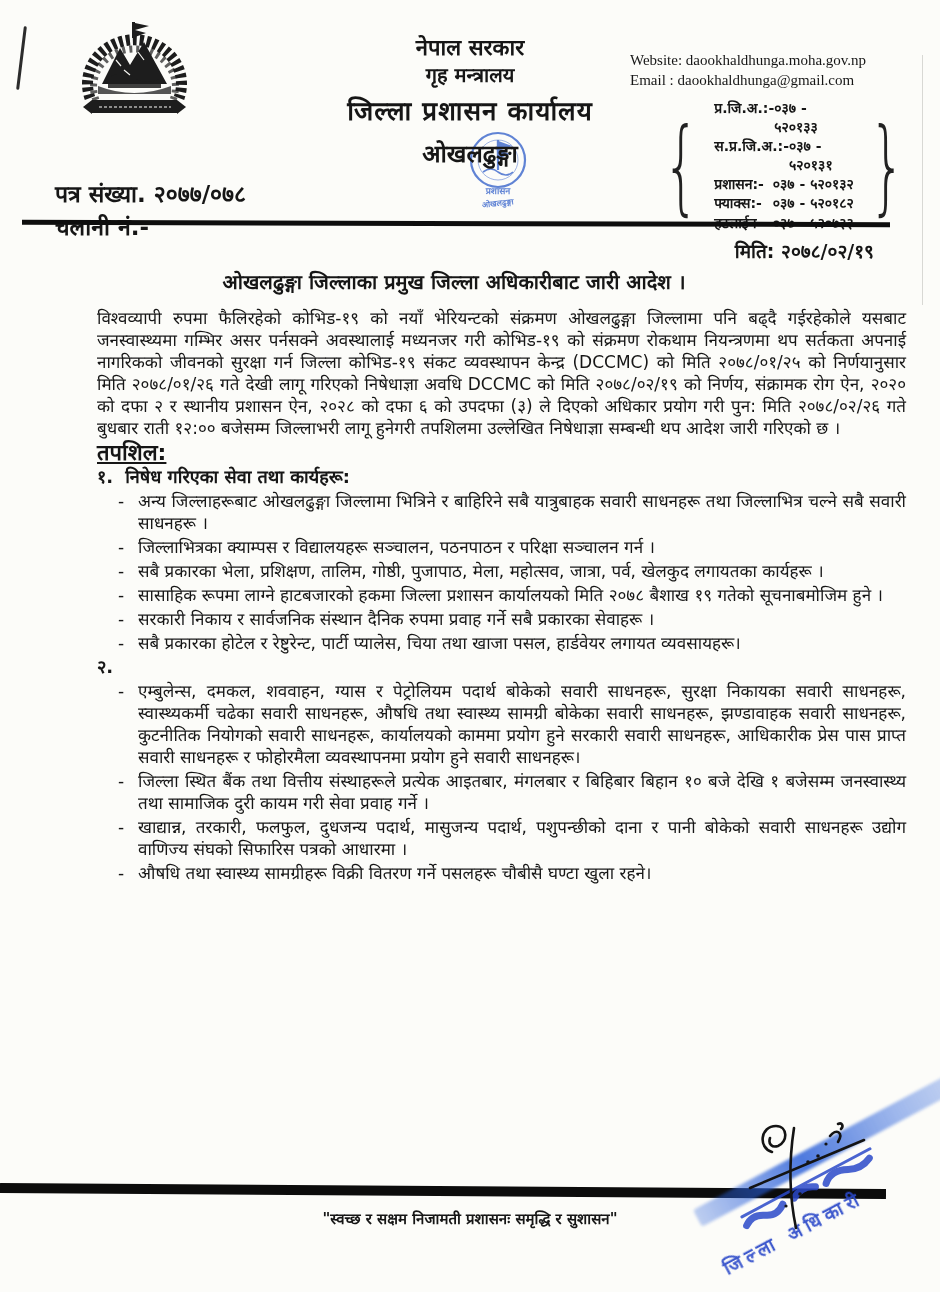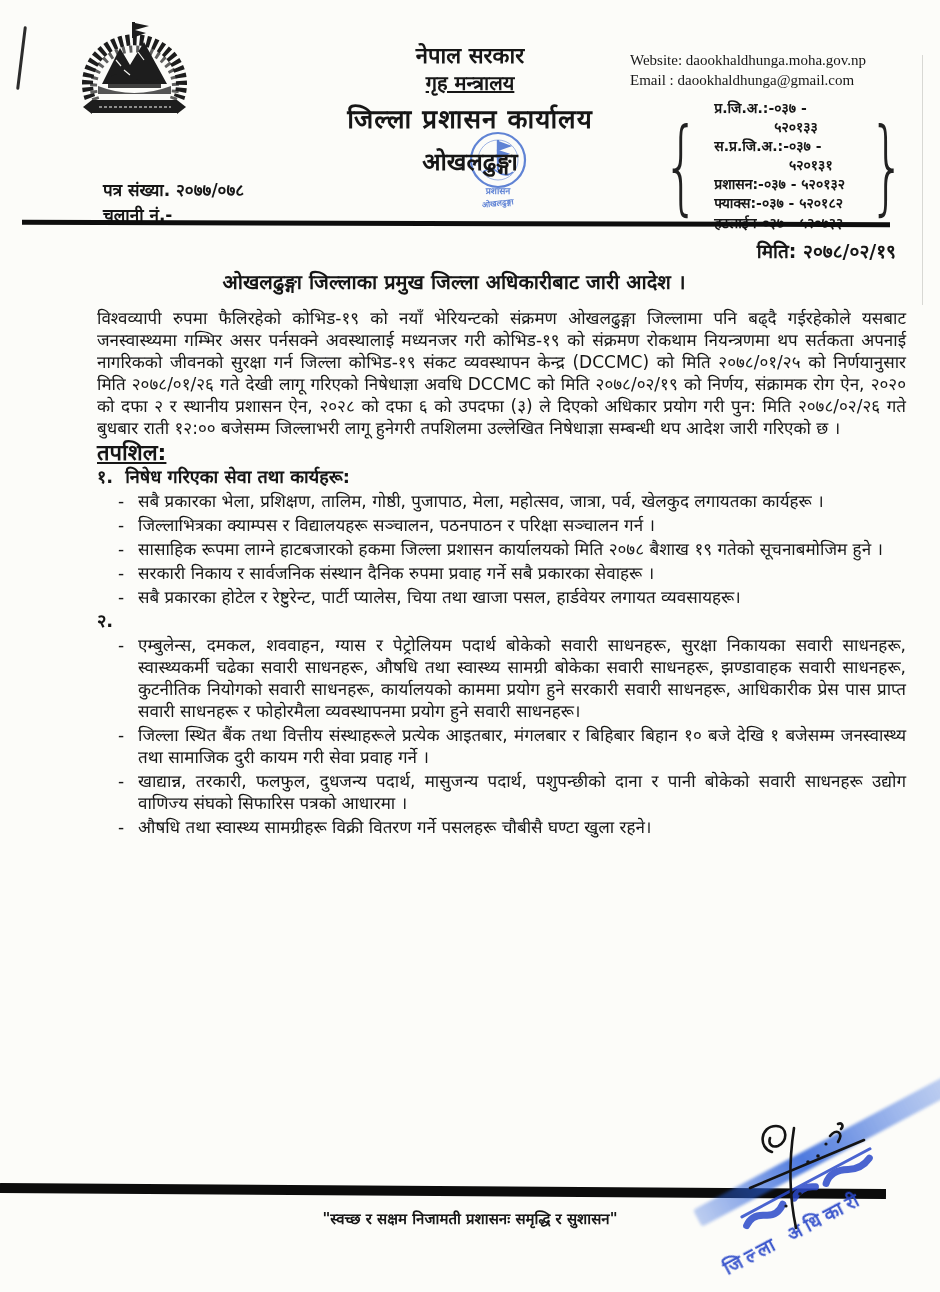--- a/index.html
+++ b/index.html
@@ -4,36 +4,36 @@
 <style>
   html,body{margin:0;padding:0;}
   .page{
     position:relative; width:940px; height:1292px; overflow:hidden;
     background:#fcfcf9; color:#161616;
     font-family:"DejaVu Sans","Liberation Sans",sans-serif;
   }
   
   .emblem{position:absolute;left:72px;top:20px;width:125px;height:112px;}
   .pen-slash{position:absolute;left:20px;top:26px;width:3px;height:64px;background:#2c2c2c;transform:rotate(7deg);border-radius:2px;}
-  .hdr-center{position:absolute;left:250px;top:34px;width:440px;text-align:center;margin-top:8px;}
+  .hdr-center{position:absolute;left:250px;top:34px;width:440px;text-align:center;}
   .gov-line{font-size:22px;font-weight:bold;line-height:1.25;}
-  .ministry-line{font-size:20px;font-weight:bold;line-height:1.3;text-decoration:underline;}
+  .ministry-line{font-size:20px;font-weight:bold;line-height:1.3;}
   .office-line{font-size:26px;font-weight:bold;letter-spacing:1px;margin-top:4px;position:relative;z-index:3;}
   .district-line{font-size:24px;font-weight:bold;margin-top:8px;position:relative;z-index:3;}
   .round-seal{position:absolute;left:452px;top:126px;width:100px;height:100px;z-index:2;opacity:.8;}
   .hdr-right{position:absolute;left:630px;top:50px;width:290px;font-family:"Liberation Serif",serif;font-size:15px;}
   .weblines div{white-space:nowrap;line-height:1.35;}
   .phone-wrap{display:flex;align-items:center;margin-top:8px;margin-left:18px;}
   .brace{font-size:104px;font-weight:200;line-height:1;transform:scale(.55,1);color:#222;font-family:"DejaVu Sans",sans-serif;}
   .phones{width:228px;font-family:"DejaVu Sans",sans-serif;font-size:14px;font-weight:bold;}
-  .phone-row{display:flex;justify-content:flex-start;line-height:1.37;}
-  .hdr-left{position:absolute;left:55px;top:178px;font-size:17px;font-weight:bold;line-height:1.45;margin-left:48px;}
+  .phone-row{display:flex;justify-content:space-between;line-height:1.37;}
+  .hdr-left{position:absolute;left:55px;top:178px;font-size:23px;font-weight:bold;line-height:1.45;}
   .rule-top{position:absolute;left:22px;top:221px;width:868px;height:5px;background:#0e0e0e;transform:rotate(.15deg);}
   
-  .date-line{position:absolute;right:44px;top:238px;font-size:19px;font-weight:bold;}
+  .date-line{position:absolute;right:66px;top:238px;font-size:19px;font-weight:bold;}
   .doc-title{position:absolute;left:0;top:268px;width:908px;text-align:center;font-size:20px;font-weight:bold;}
   
   .body{position:absolute;left:97px;top:307px;width:809px;font-size:17px;line-height:22px;text-align:justify;}
   .detail-head{font-weight:bold;text-decoration:underline;margin-top:3px;font-size:22px;}
   .sec-head{display:flex;gap:12px;font-weight:bold;font-size:18px;margin-top:2px;}
   .items{margin:0;padding:0;list-style:none;}
   .items li{position:relative;padding-left:41px;margin:2px 0;}
   .items li::before{content:"-";position:absolute;left:21px;top:0;}
   
   .rule-bottom{position:absolute;left:0px;top:1186px;width:886px;height:10px;background:#0c0c0c;transform:rotate(.4deg);}
@@ -144,22 +144,23 @@
 
   <div class="body">
     <div>विश्वव्यापी रुपमा फैलिरहेको कोभिड-१९ को नयाँ भेरियन्टको संक्रमण ओखलढुङ्गा जिल्लामा पनि बढ्दै गईरहेकोले यसबाट जनस्वास्थ्यमा गम्भिर असर पर्नसक्ने अवस्थालाई मध्यनजर गरी कोभिड-१९ को संक्रमण रोकथाम नियन्त्रणमा थप सर्तकता अपनाई नागरिकको जीवनको सुरक्षा गर्न जिल्ला कोभिड-१९ संकट व्यवस्थापन केन्द्र (DCCMC) को मिति २०७८/०१/२५ को निर्णयानुसार मिति २०७८/०१/२६ गते देखी लागू गरिएको निषेधाज्ञा अवधि DCCMC को मिति २०७८/०२/१९ को निर्णय, संक्रामक रोग ऐन, २०२० को दफा २ र स्थानीय प्रशासन ऐन, २०२८ को दफा ६ को उपदफा (३) ले दिएको अधिकार प्रयोग गरी पुन: मिति २०७८/०२/२६ गते बुधबार राती १२:०० बजेसम्म जिल्लाभरी लागू हुनेगरी तपशिलमा उल्लेखित निषेधाज्ञा सम्बन्धी थप आदेश जारी गरिएको छ ।</div>
     <div class="detail-head">तपशिल:</div>
 
     <div class="sec-head">
       <span>१.</span>
       <span>निषेध गरिएका सेवा तथा कार्यहरू:</span>
     </div>
     <ul class="items">
+      <li>अन्य जिल्लाहरूबाट ओखलढुङ्गा जिल्लामा भित्रिने र बाहिरिने सबै यात्रुबाहक सवारी साधनहरू तथा जिल्लाभित्र चल्ने सबै सवारी साधनहरू ।</li>
+      <li>जिल्लाभित्रका क्याम्पस र विद्यालयहरू सञ्चालन, पठनपाठन र परिक्षा सञ्चालन गर्न ।</li>
       <li>सबै प्रकारका भेला, प्रशिक्षण, तालिम, गोष्ठी, पुजापाठ, मेला, महोत्सव, जात्रा, पर्व, खेलकुद लगायतका कार्यहरू ।</li>
-      <li>जिल्लाभित्रका क्याम्पस र विद्यालयहरू सञ्चालन, पठनपाठन र परिक्षा सञ्चालन गर्न ।</li>
       <li>सासाहिक रूपमा लाग्ने हाटबजारको हकमा जिल्ला प्रशासन कार्यालयको मिति २०७८ बैशाख १९ गतेको सूचनाबमोजिम हुने ।</li>
       <li>सरकारी निकाय र सार्वजनिक संस्थान दैनिक रुपमा प्रवाह गर्ने सबै प्रकारका सेवाहरू ।</li>
       <li>सबै प्रकारका होटेल र रेष्टुरेन्ट, पार्टी प्यालेस, चिया तथा खाजा पसल, हार्डवेयर लगायत व्यवसायहरू।</li>
     </ul>
 
     <div class="sec-head">
       <span>२.</span>
     </div>
     <ul class="items">
       <li>एम्बुलेन्स, दमकल, शववाहन, ग्यास र पेट्रोलियम पदार्थ बोकेको सवारी साधनहरू, सुरक्षा निकायका सवारी साधनहरू, स्वास्थ्यकर्मी चढेका सवारी साधनहरू, औषधि तथा स्वास्थ्य सामग्री बोकेका सवारी साधनहरू, झण्डावाहक सवारी साधनहरू, कुटनीतिक नियोगको सवारी साधनहरू, कार्यालयको काममा प्रयोग हुने सरकारी सवारी साधनहरू, आधिकारीक प्रेस पास प्राप्त सवारी साधनहरू र फोहोरमैला व्यवस्थापनमा प्रयोग हुने सवारी साधनहरू।</li>

